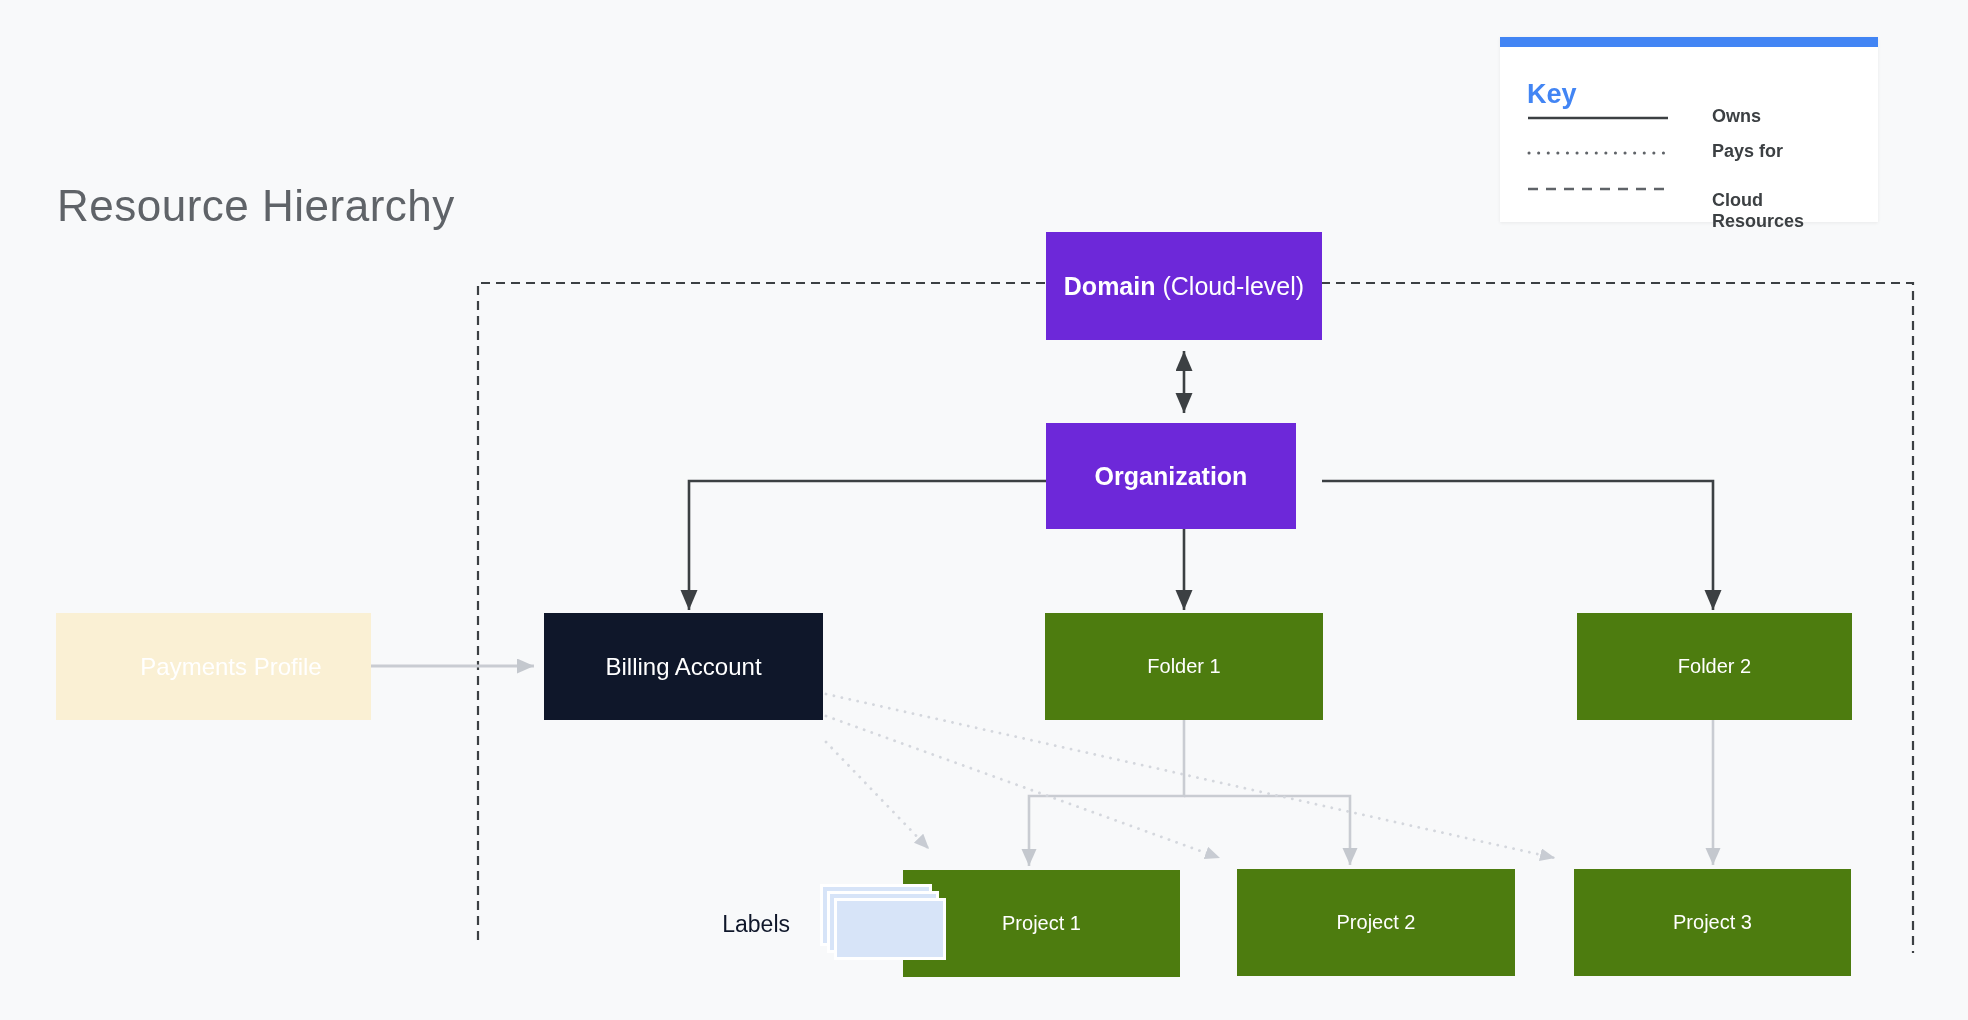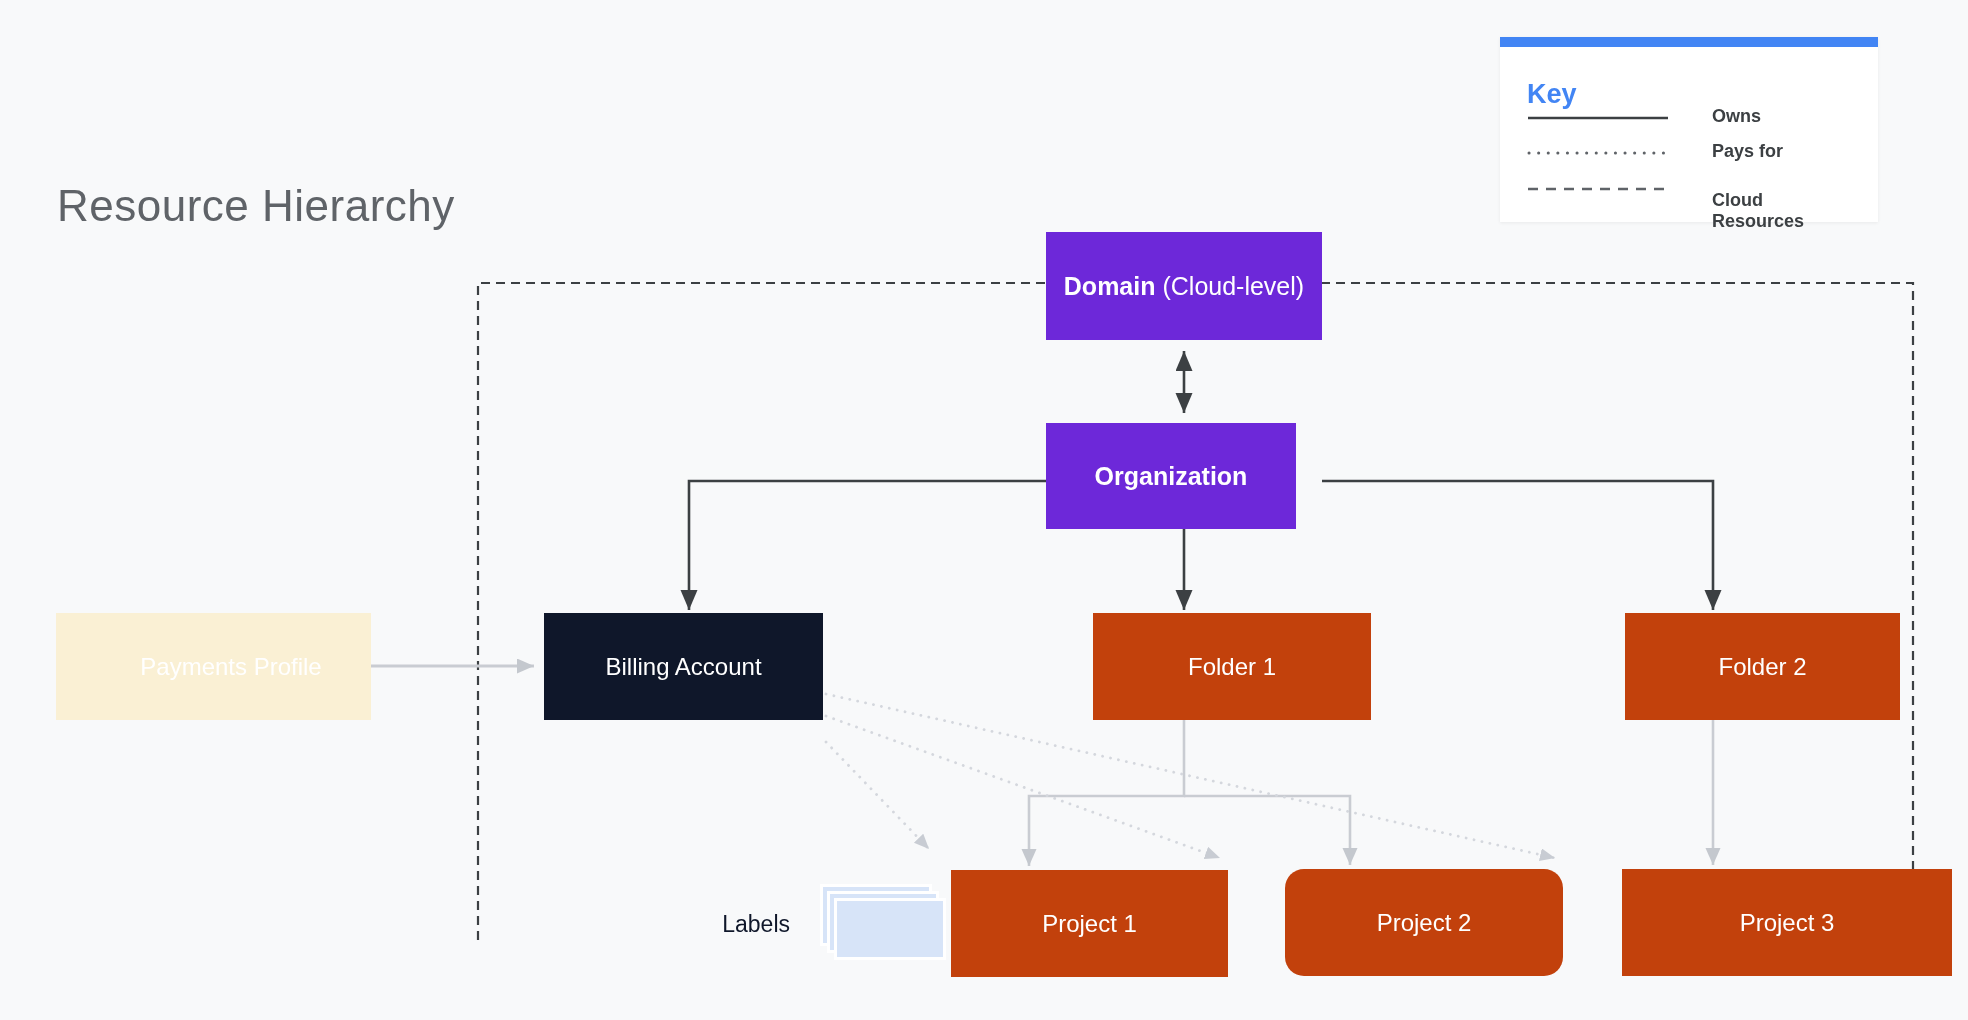--- a/index.html
+++ b/index.html
@@ -11,21 +11,21 @@
     position:absolute;left:57px;top:181px;font-size:44px;font-weight:400;
     color:#5F6368;letter-spacing:0.5px;
   }
   svg.wires{position:absolute;left:0;top:0;z-index:1;pointer-events:none;}
   .node{
     position:absolute;z-index:2;display:flex;align-items:center;justify-content:center;
     color:#FFFFFF;text-align:center;
   }
   .node.red{background:#6d28d9;font-size:25px;}
   .node.red .b{font-weight:700;}
-  .node.blue{background:#c2410c;font-size:24px;margin-left:48px;}
+  .node.blue{background:#4d7c0f;font-size:20px;}
   .node.green{background:#0f172a;font-size:24px;}
   .node.cream{background:#FAF0D4;font-size:24px;padding-left:35px;}
   
   .key{
     position:absolute;left:1500px;top:37px;width:378px;height:185px;z-index:4;
     background:#FFFFFF;box-shadow:0 1px 3px rgba(60,64,67,0.08);
   }
   .key-bar{position:absolute;left:0;top:0;width:378px;height:10px;background:#4285F4;}
   .key-heading{position:absolute;left:27px;top:42px;font-size:27px;font-weight:700;color:#4285F4;}
   .key-line{position:absolute;left:27px;width:142px;height:6px;}
@@ -98,25 +98,25 @@
   </div>
 
   <div class="node blue" style="left:1577px;top:613px;width:275px;height:107px;">
     <span>Folder 2</span>
   </div>
 
   <div class="node blue" style="left:903px;top:870px;width:277px;height:107px;">
     <span>Project 1</span>
   </div>
 
-  <div class="node blue" style="left:1237px;top:869px;width:278px;height:107px;border-radius:19px;">
+  <div class="node blue" style="left:1237px;top:869px;width:278px;height:107px;">
     <span>Project 2</span>
   </div>
 
-  <div class="node blue" style="left:1574px;top:869px;width:330px;height:107px;">
+  <div class="node blue" style="left:1574px;top:869px;width:277px;height:107px;">
     <span>Project 3</span>
   </div>
 
   <div class="labels-caption">Labels</div>
   <div class="labels-icon">
     <div class="card" style="left:0;top:0;"></div>
     <div class="card" style="left:7px;top:7px;"></div>
     <div class="card" style="left:14px;top:14px;"></div>
   </div>
 

